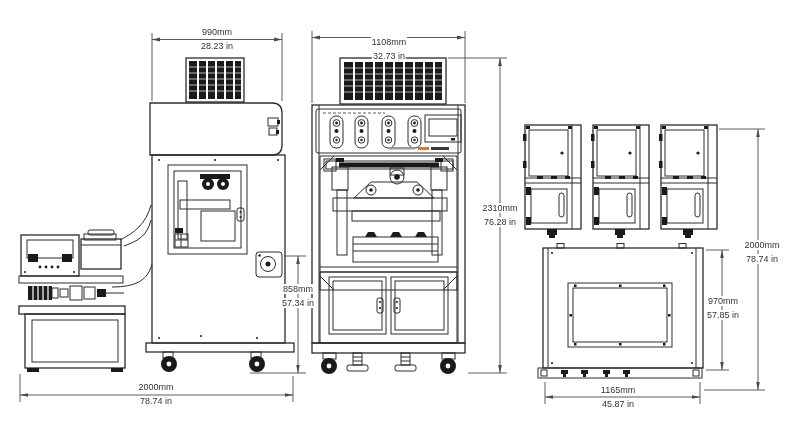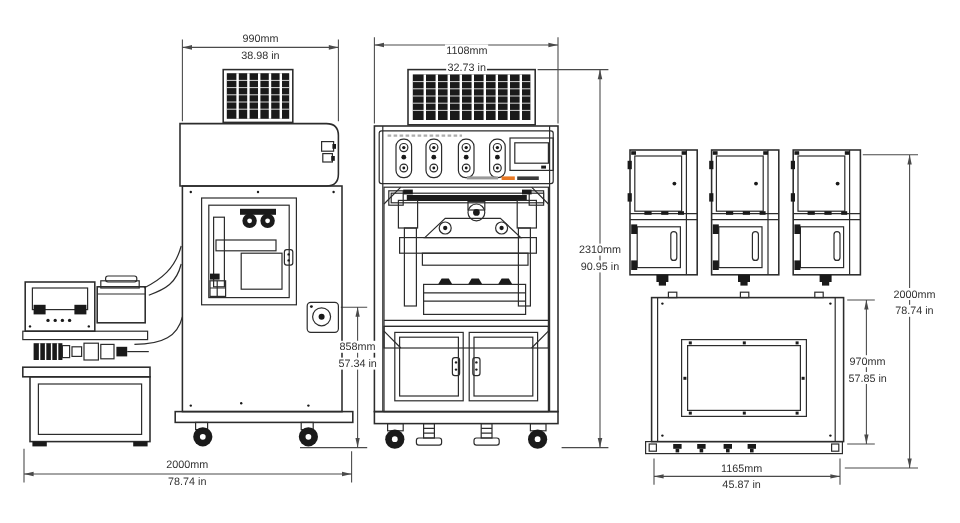--- a/index.html
+++ b/index.html
@@ -372,29 +372,29 @@
         <rect class="fillink" x="48" y="134" width="3" height="3"></rect>
       <rect class="fillink" x="68" y="130" width="7" height="4"></rect>
         <rect class="fillink" x="70" y="134" width="3" height="3"></rect>
       <rect class="fillink" x="88" y="130" width="7" height="4"></rect>
         <rect class="fillink" x="90" y="134" width="3" height="3"></rect>
     </g>
   </svg>
 
   <div class="dim-label" style="left:217px;top:27px">
     <span>990mm</span>
-    <span>38.98 in</span>
+    <span>28.23 in</span>
   </div>
   <div class="dim-label" style="left:389px;top:37px">
     <span>1108mm</span>
     <span>32.73 in</span>
   </div>
   <div class="dim-label" style="left:500px;top:203px">
     <span>2310mm</span>
-    <span>90.95 in</span>
+    <span>76.28 in</span>
   </div>
   <div class="dim-label" style="left:298px;top:284px">
     <span>858mm</span>
     <span>57.34 in</span>
   </div>
   <div class="dim-label" style="left:156px;top:382px">
     <span>2000mm</span>
     <span>78.74 in</span>
   </div>
   <div class="dim-label" style="left:723px;top:296px">

